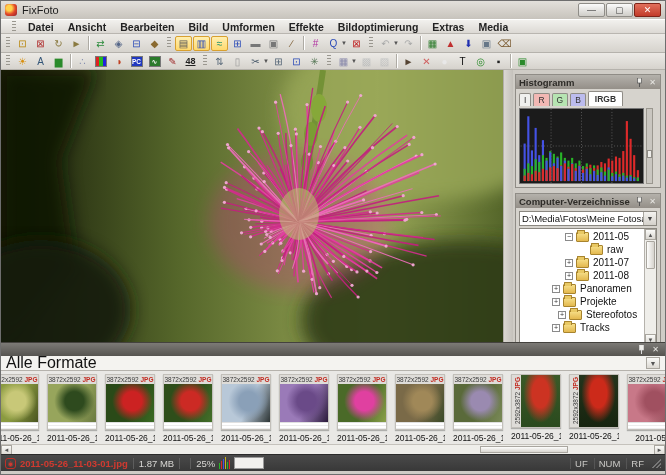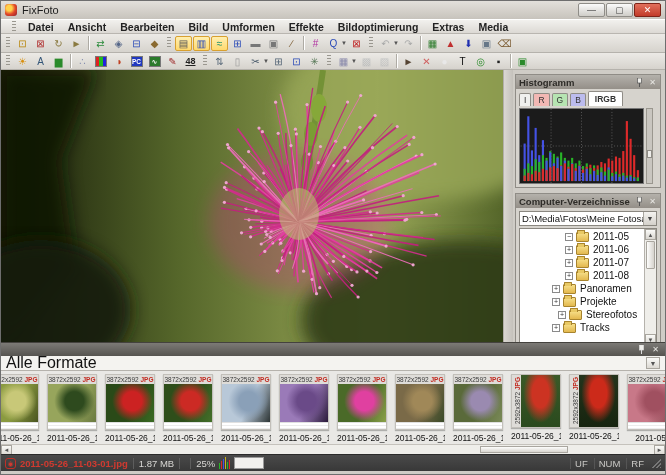--- a/index.html
+++ b/index.html
@@ -653,24 +653,24 @@
           <span class="ctext">D:\Media\Fotos\Meine Fotosammlung</span>
           <span class="cbtn">▼</span>
         </div>
         <div class="treewrap">
           <div class="tree" id="dir-tree">
               <div class="trow" style="padding-left: 45px;">
                 <span class="exp">−</span>
                 <span class="folder"></span>
                 <span>2011-05</span>
               </div>
-              <div class="trow" style="padding-left: 45px;">
-                <span class="exp">+</span>
+              <div class="trow" style="padding-left: 58px;">
+                <span class="noexp"></span>
                 <span class="folder"></span>
-                <span>2011-06</span>
+                <span>raw</span>
               </div>
               <div class="trow" style="padding-left: 45px;">
                 <span class="exp">+</span>
                 <span class="folder"></span>
                 <span>2011-07</span>
               </div>
               <div class="trow" style="padding-left: 45px;">
                 <span class="exp">+</span>
                 <span class="folder"></span>
                 <span>2011-08</span>

